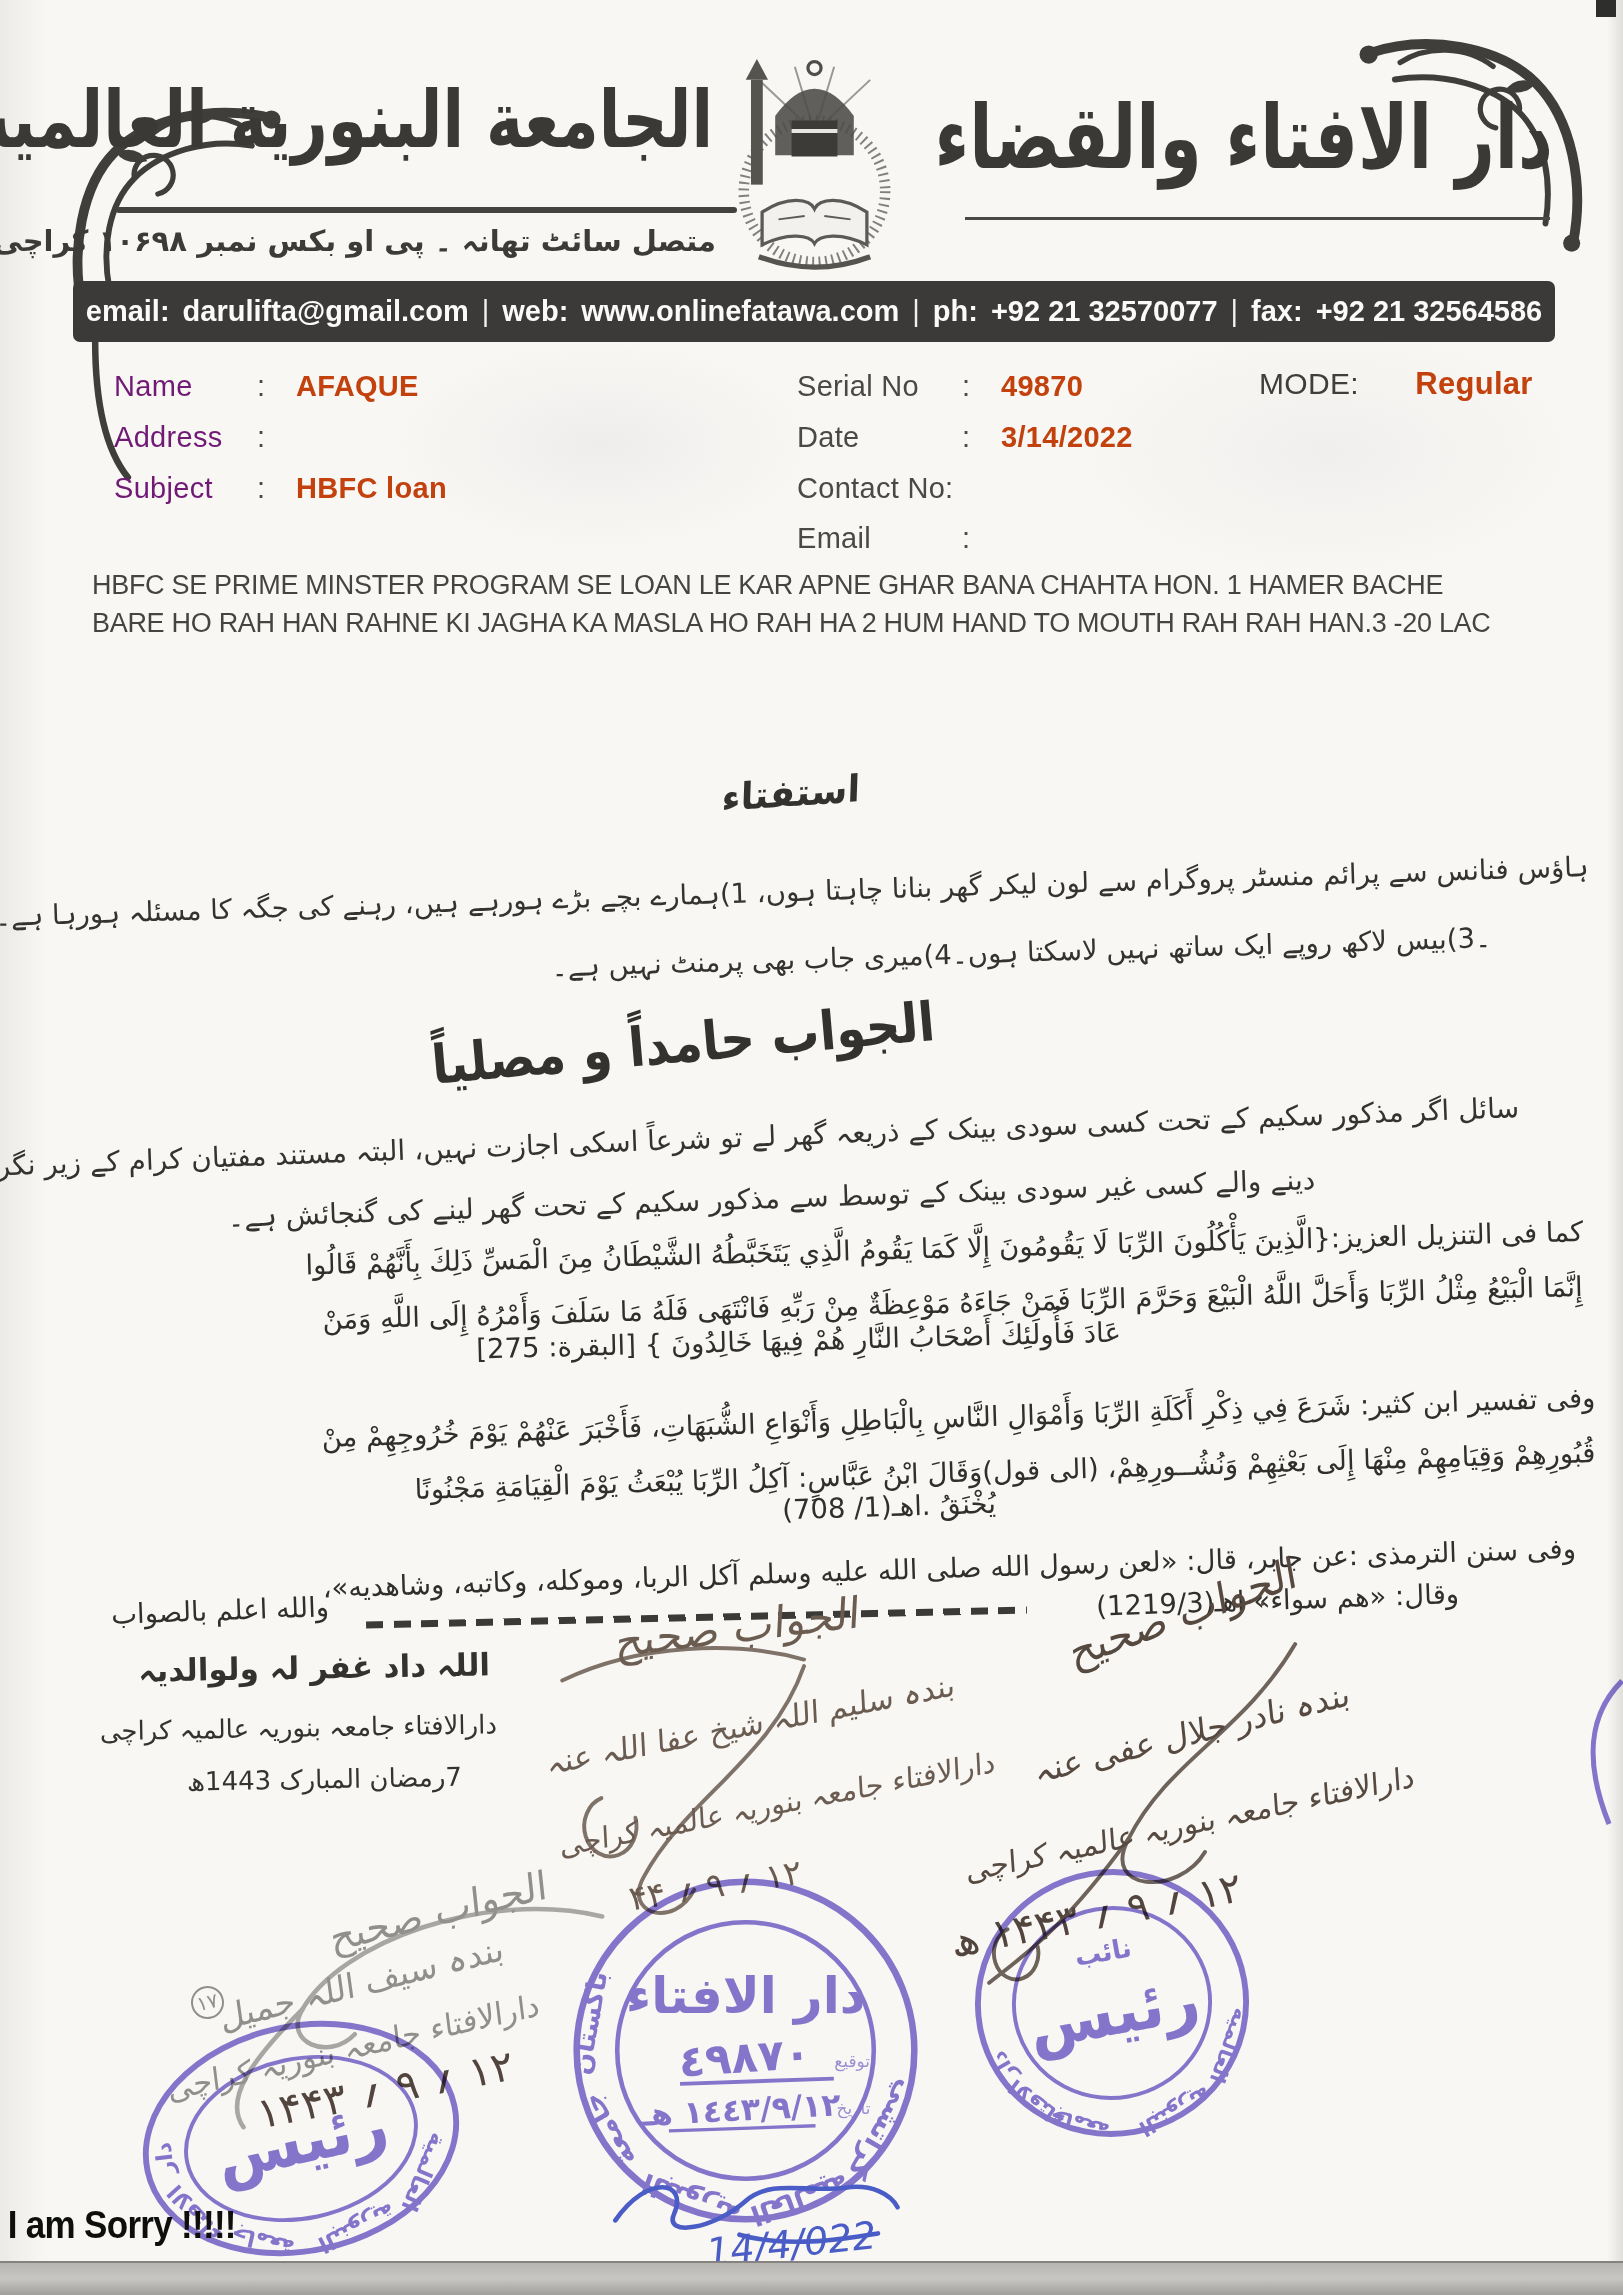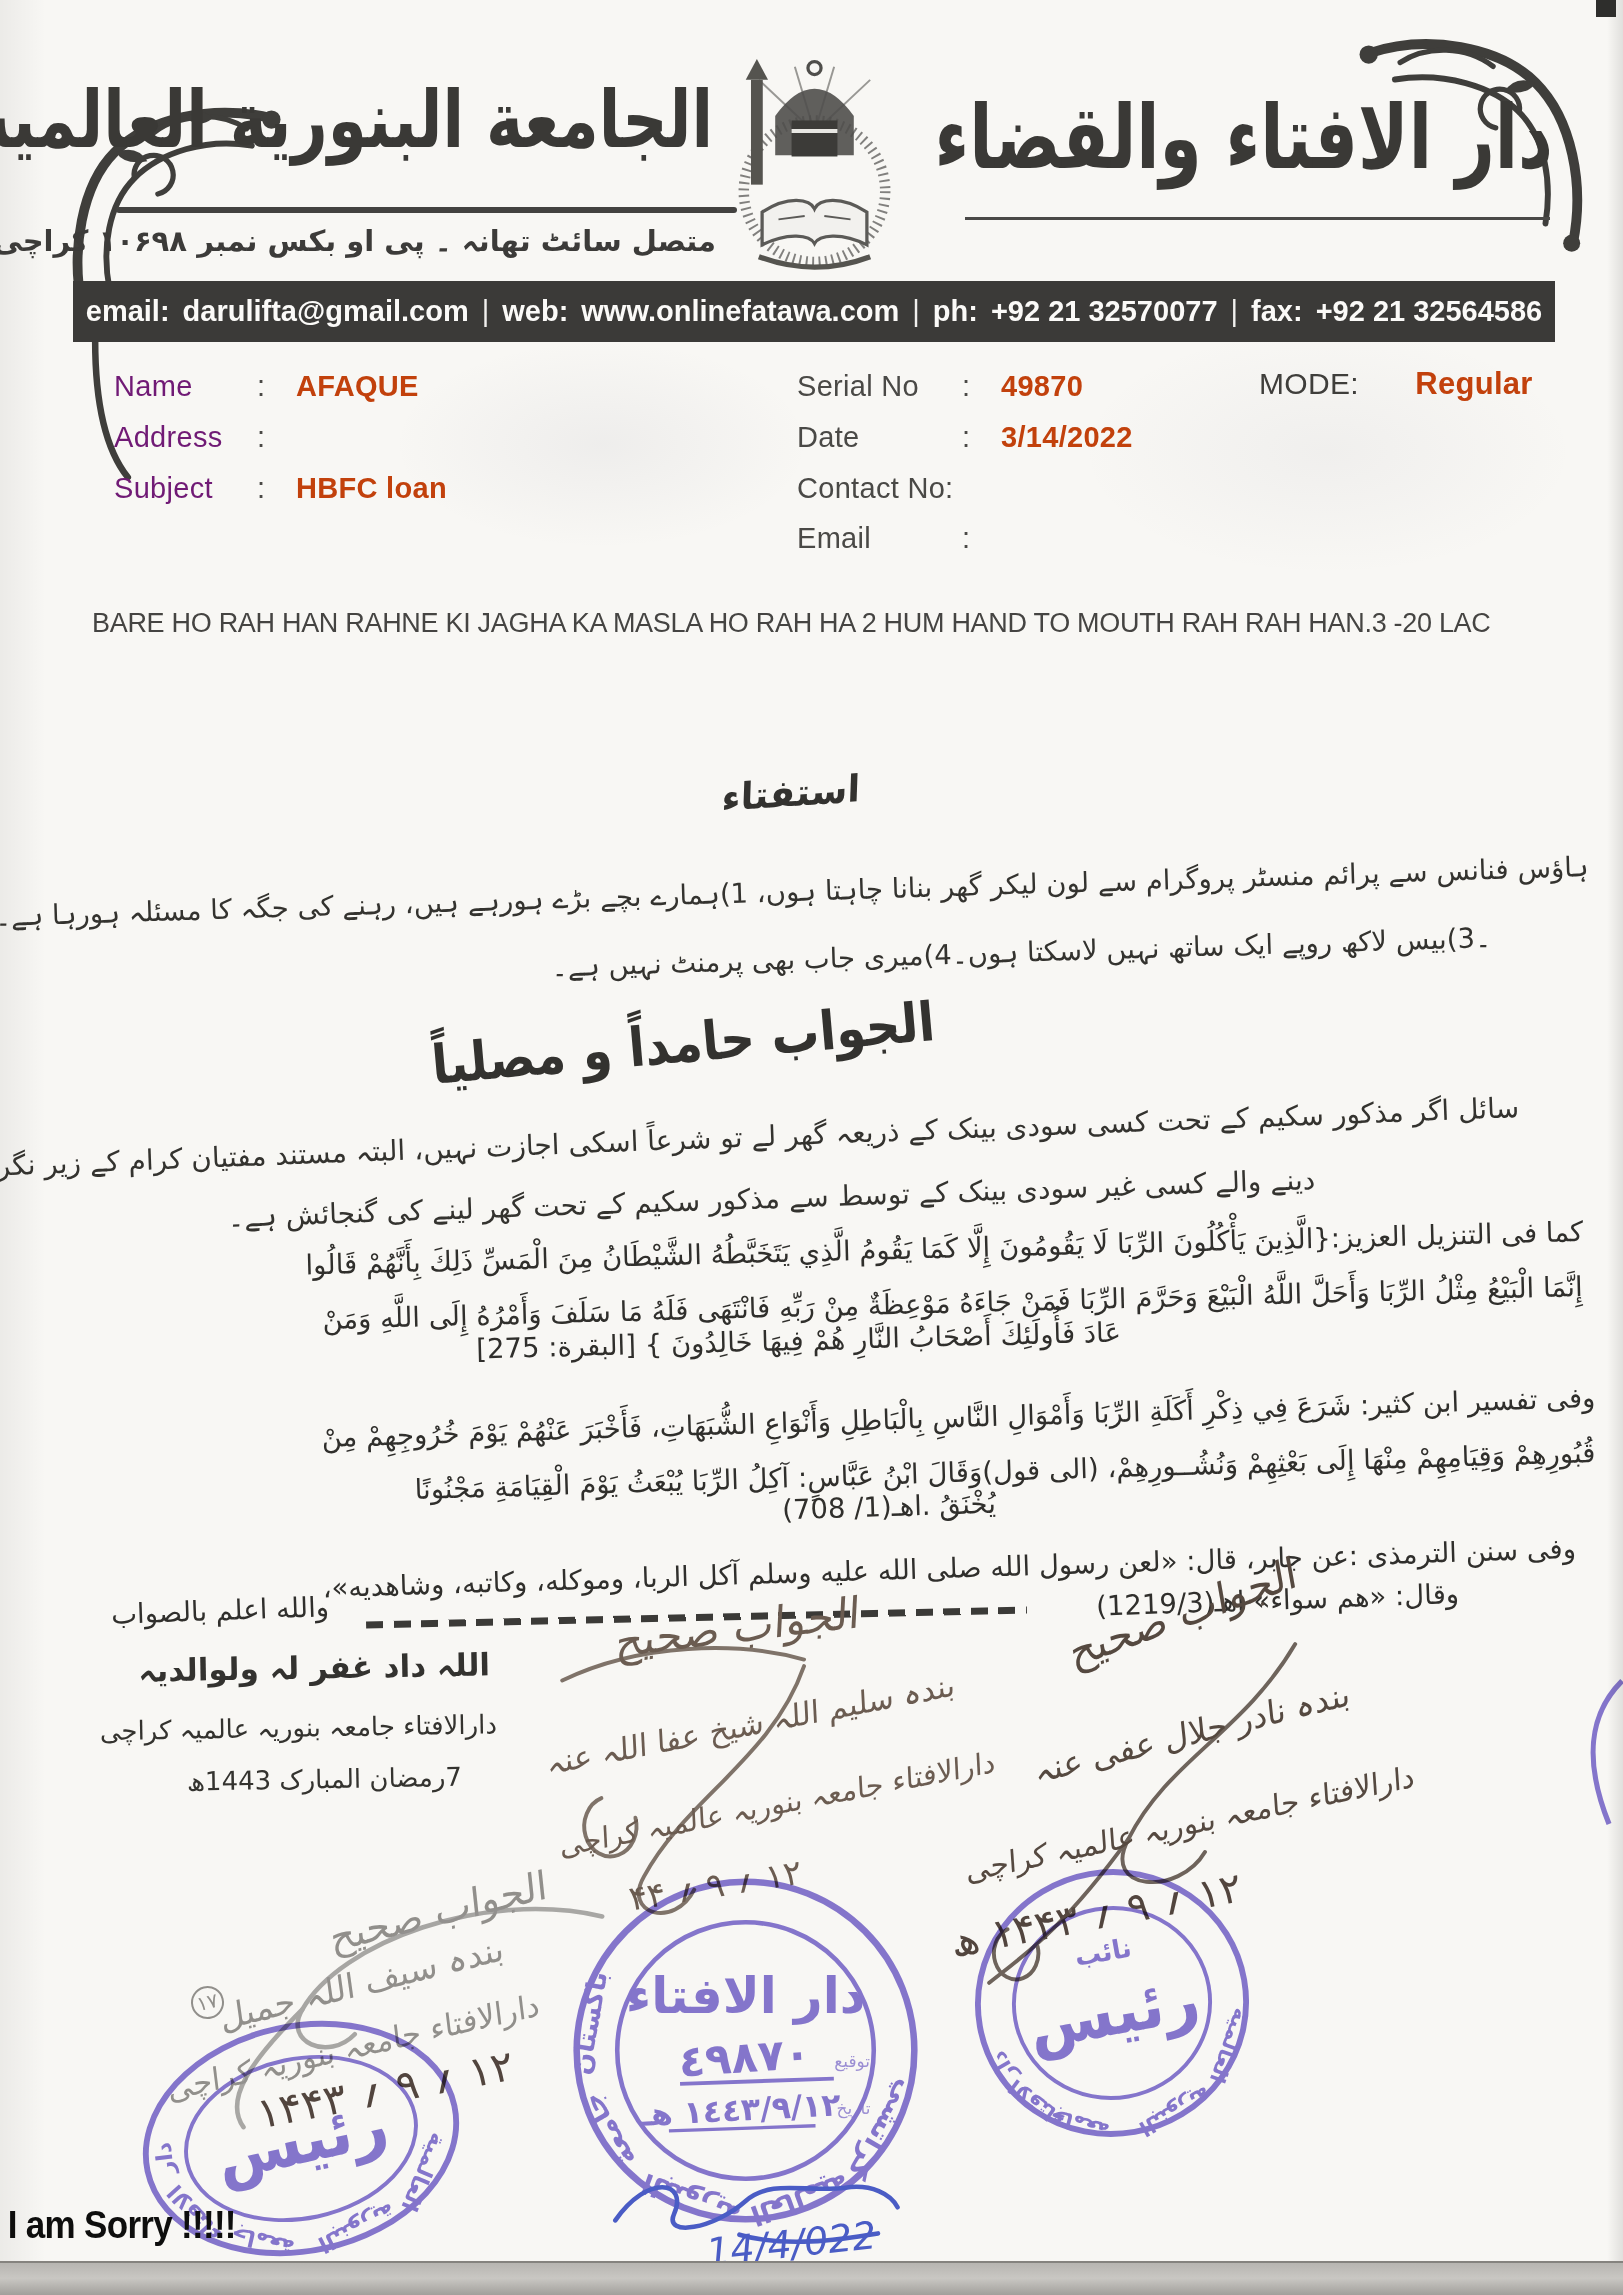--- a/index.html
+++ b/index.html
@@ -7,21 +7,21 @@
         font-family:"Liberation Sans",sans-serif;color:#33322f;}
   .abs{position:absolute;}
   .ar{font-family:"DejaVu Sans",sans-serif;direction:rtl;}
   .nw{white-space:nowrap;}
   
   .org-name{font-size:63px;font-weight:bold;color:#3a3936;text-align:center;transform:scaleY(1.25);}
   .dept-name{font-size:68px;font-weight:bold;color:#3a3936;text-align:center;transform:scaleY(1.3);}
   .org-underline{height:5.9px;background:#434240;border-radius:3.3px;}
   .dept-underline{height:3.3px;background:#4a4947;}
   .org-address{font-size:29px;font-weight:bold;color:#3c3b39;text-align:center;}
-  .contact-bar{background:#3b3a38;border-radius:0;color:#fbfaf8;font-size:29px;font-weight:bold;
+  .contact-bar{background:#3b3a38;border-radius:7px;color:#fbfaf8;font-size:29px;font-weight:bold;
                display:flex;align-items:center;justify-content:center;gap:13px;}
   .cb-div{opacity:.95;font-weight:normal;}
   
   .row{font-size:29px;letter-spacing:0.3px;}
   .lbl{display:inline-block;width:143px;color:#701a75;}
   .lblr{display:inline-block;width:165px;color:#4a4946;margin-left:48px;}
   .colon{display:inline-block;width:39px;color:#4a4946;}
   .val{font-weight:bold;color:#c2410c;}
   
   .en-line{font-size:27px;color:#454442;letter-spacing:-0.3px;white-space:nowrap;}
@@ -146,20 +146,21 @@
     <span class="lblr" style="width:auto">Contact No:</span><span class="val"></span>
   </div>
   <div class="abs row" style="left:749px;top:522px">
     <span class="lblr">Email</span><span class="colon">:</span><span class="val"></span>
   </div>
   <div class="abs row" style="left:1259px;top:366px">
     <span style="color:#3f3e3b;font-size:30px;">MODE:</span>
     <span class="val" style="font-size:31px;margin-left:48px;">Regular</span>
   </div>
 
+  <div class="abs en-line" style="left:92px;top:570px;">HBFC SE PRIME MINSTER PROGRAM SE LOAN LE KAR APNE GHAR BANA CHAHTA HON. 1 HAMER BACHE</div>
   <div class="abs en-line" style="left:92px;top:608px;text-align:right;">BARE HO RAH HAN RAHNE KI JAGHA KA MASLA HO RAH HA 2 HUM HAND TO MOUTH RAH RAH HAN.3 -20 LAC</div>
 
   <div class="abs h-ur ar nw" style="left:693px;top:772px;width:196px;font-size:37px;transform:rotate(-4deg) skewX(-6deg);">استفتاء</div>
   <div class="abs ur-line ar ta-r" style="right:35px;top:850px;transform:rotate(-1.8deg);transform-origin:right center;">ہاؤس فنانس سے پرائم منسٹر پروگرام سے لون لیکر گھر بنانا چاہتا ہوں، 1)ہمارے بچے بڑے ہورہے ہیں، رہنے کی جگہ کا مسئلہ ہورہا ہے۔2)ہم جو کماتے وہ خرچ کرتے ہیں</div>
   <div class="abs ur-line ar ta-r" style="right:133px;top:921px;transform:rotate(-1.8deg);transform-origin:right center;">۔3)بیس لاکھ روپے ایک ساتھ نہیں لاسکتا ہوں۔4)میری جاب بھی پرمنٹ نہیں ہے۔</div>
 
   <div class="abs h-ur ar nw" style="left:634px;top:1006px;width:301px;font-size:48px;transform:rotate(-5deg) scaleY(1.12);">الجواب حامداً و مصلیاً</div>
   <div class="abs ur-line ar ta-r" style="right:105px;top:1091px;font-size:28px;transform:rotate(-2.2deg);transform-origin:right center;">سائل اگر مذکور سکیم کے تحت کسی سودی بینک کے ذریعہ گھر لے تو شرعاً اسکی اجازت نہیں، البتہ مستند مفتیان کرام کے زیر نگرانی اپنے معاملات سرانجام</div>
   <div class="abs ur-line ar ta-r" style="right:309px;top:1163px;font-size:28px;transform:rotate(-2deg);transform-origin:right center;">دینے والے کسی غیر سودی بینک کے توسط سے مذکور سکیم کے تحت گھر لینے کی گنجائش ہے۔</div>
 

